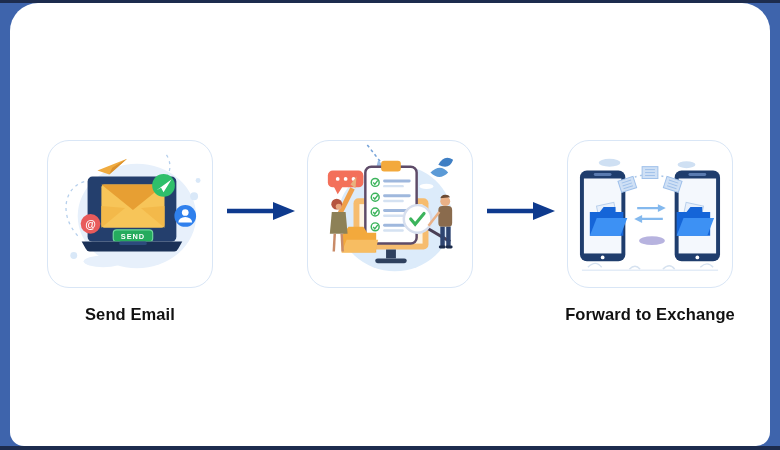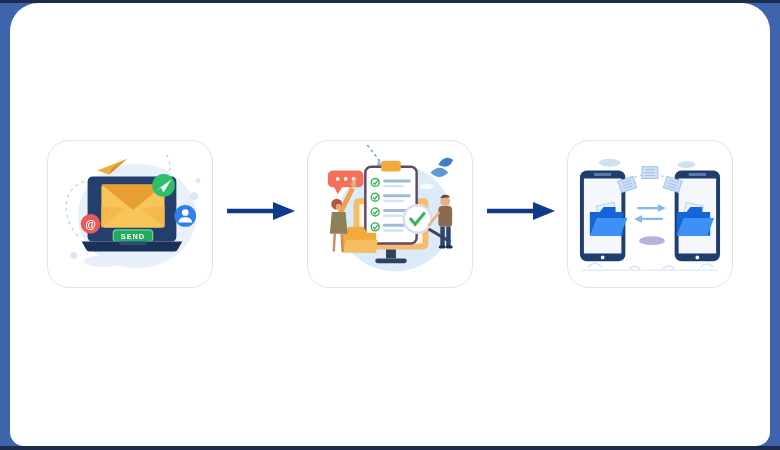--- a/index.html
+++ b/index.html
@@ -85,20 +85,21 @@
               <circle cx="139" cy="76" r="11" fill="#2f80ed"></circle>
               <circle cx="139" cy="72.5" r="3.4" fill="#ffffff"></circle>
               <path d="M132,82.5 a7,5.5 0 0 1 14,0 z" fill="#ffffff"></path>
             </g>
             <g>
               <circle cx="43" cy="84" r="10" fill="#e85b5b"></circle>
               <text class="at-txt" x="43" y="88" text-anchor="middle" fill="#ffffff">@</text>
             </g>
           </svg>
         </div>
+        <div class="step-label">Send Email</div>
       </div>
 
       <div class="arrow-slot">
         <svg width="70" height="18" viewBox="0 0 70 18">
           <line x1="2" y1="9" x2="52" y2="9" stroke="#0e3a8e" stroke-width="4.5"></line>
           <polygon points="48,0 70,9 48,18" fill="#0e3a8e"></polygon>
         </svg>
       </div>
 
       <div class="step">
@@ -258,19 +259,20 @@
             </g>
 
             <g>
               <line x1="70" y1="68" x2="92" y2="68" stroke="#84b9ee" stroke-width="2.4"></line>
               <polygon points="91,64 99,68 91,72" fill="#84b9ee"></polygon>
               <line x1="96" y1="79" x2="74" y2="79" stroke="#84b9ee" stroke-width="2.4"></line>
               <polygon points="75,75 67,79 75,83" fill="#84b9ee"></polygon>
             </g>
           </svg>
         </div>
+        <div class="step-label">Forward to Exchange</div>
       </div>
 
     </div>
   </div>
   <div class="edge-top"></div>
   <div class="edge-bottom"></div>
 </div>
 
 </body></html>

